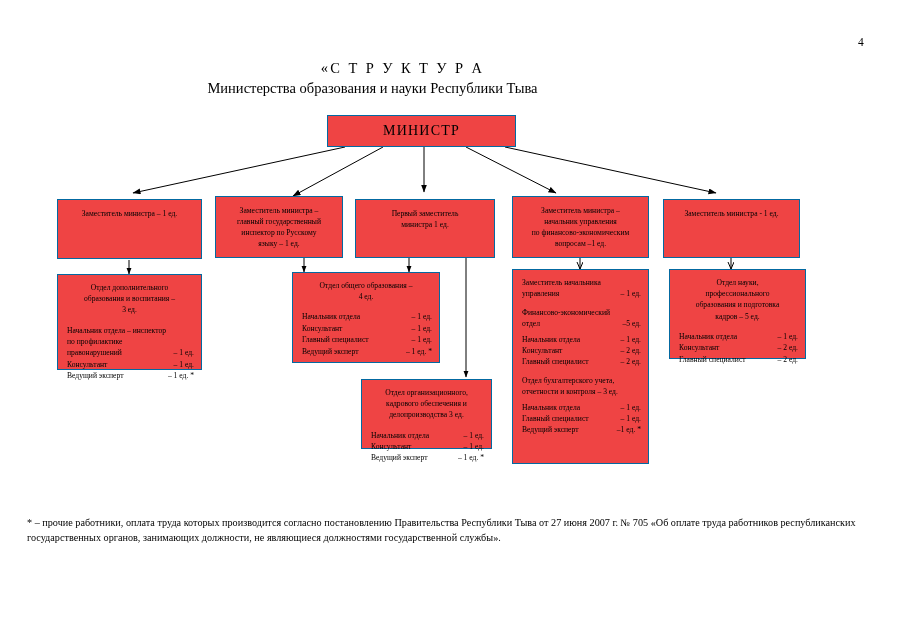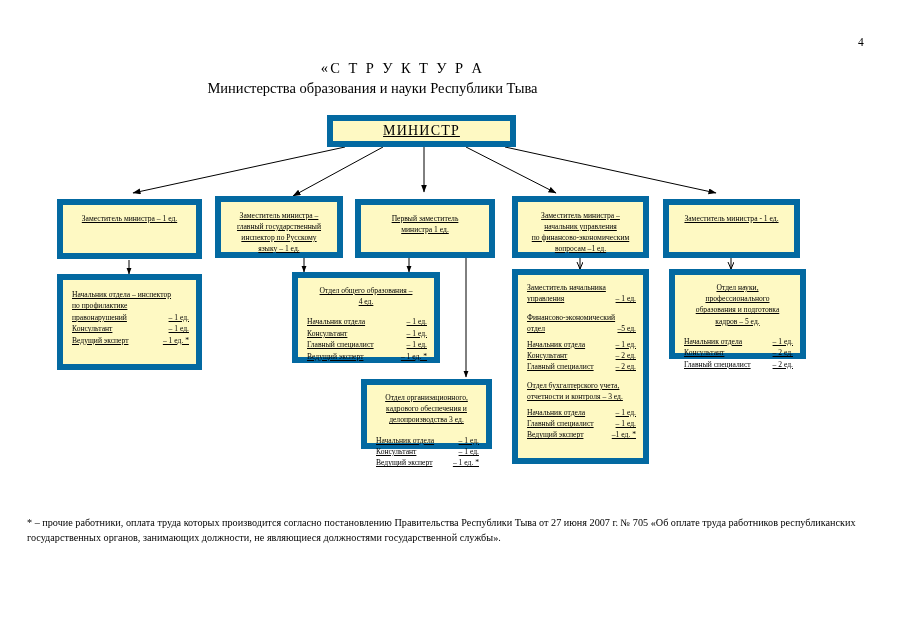--- a/index.html
+++ b/index.html
@@ -36,24 +36,23 @@
   .title-line2 {
     position: absolute;
     top: 80px;
     left: 0;
     width: 745px;
     text-align: center;
     font-size: 14.5px;
   }
   .box {
     position: absolute;
-    border: 6px solid #0369a1;
+    border: 1px solid #0369a1;
     box-sizing: border-box;
-    background: #fef9c3;
-    text-decoration: underline;
+    background: #ef4444;
   }
   .box-minister {
     left: 327px;
     top: 115px;
     width: 189px;
     height: 32px;
     display: flex;
     align-items: center;
     justify-content: center;
     font-size: 14px;
@@ -181,20 +180,21 @@
 
   <div class="box box-head" style="left:512px; top:196px; width:137px; height:62px;">
     <span>Заместитель министра –<br>начальник управления<br>по финансово-экономическим<br>вопросам –1 ед.</span>
   </div>
 
   <div class="box box-head" style="left:663px; top:199px; width:137px; height:59px;">
     <span>Заместитель министра - 1 ед.</span>
   </div>
 
   <div class="box box-dept" style="left:57px; top:274px; width:145px; height:96px;">
+    <div class="dept-title">Отдел дополнительного<br>образования и воспитания –<br>3 ед.</div>
     <div class="dept-rows">
       <div class="dept-free" style="padding:0">Начальник отдела – инспектор</div>
       <div class="dept-free" style="padding:0">по профилактике</div>
       <div class="dept-row">
         <span class="r-label">правонарушений</span>
         <span class="r-val">– 1 ед.</span>
       </div>
       <div class="dept-row">
         <span class="r-label">Консультант</span>
         <span class="r-val">– 1 ед.</span>

